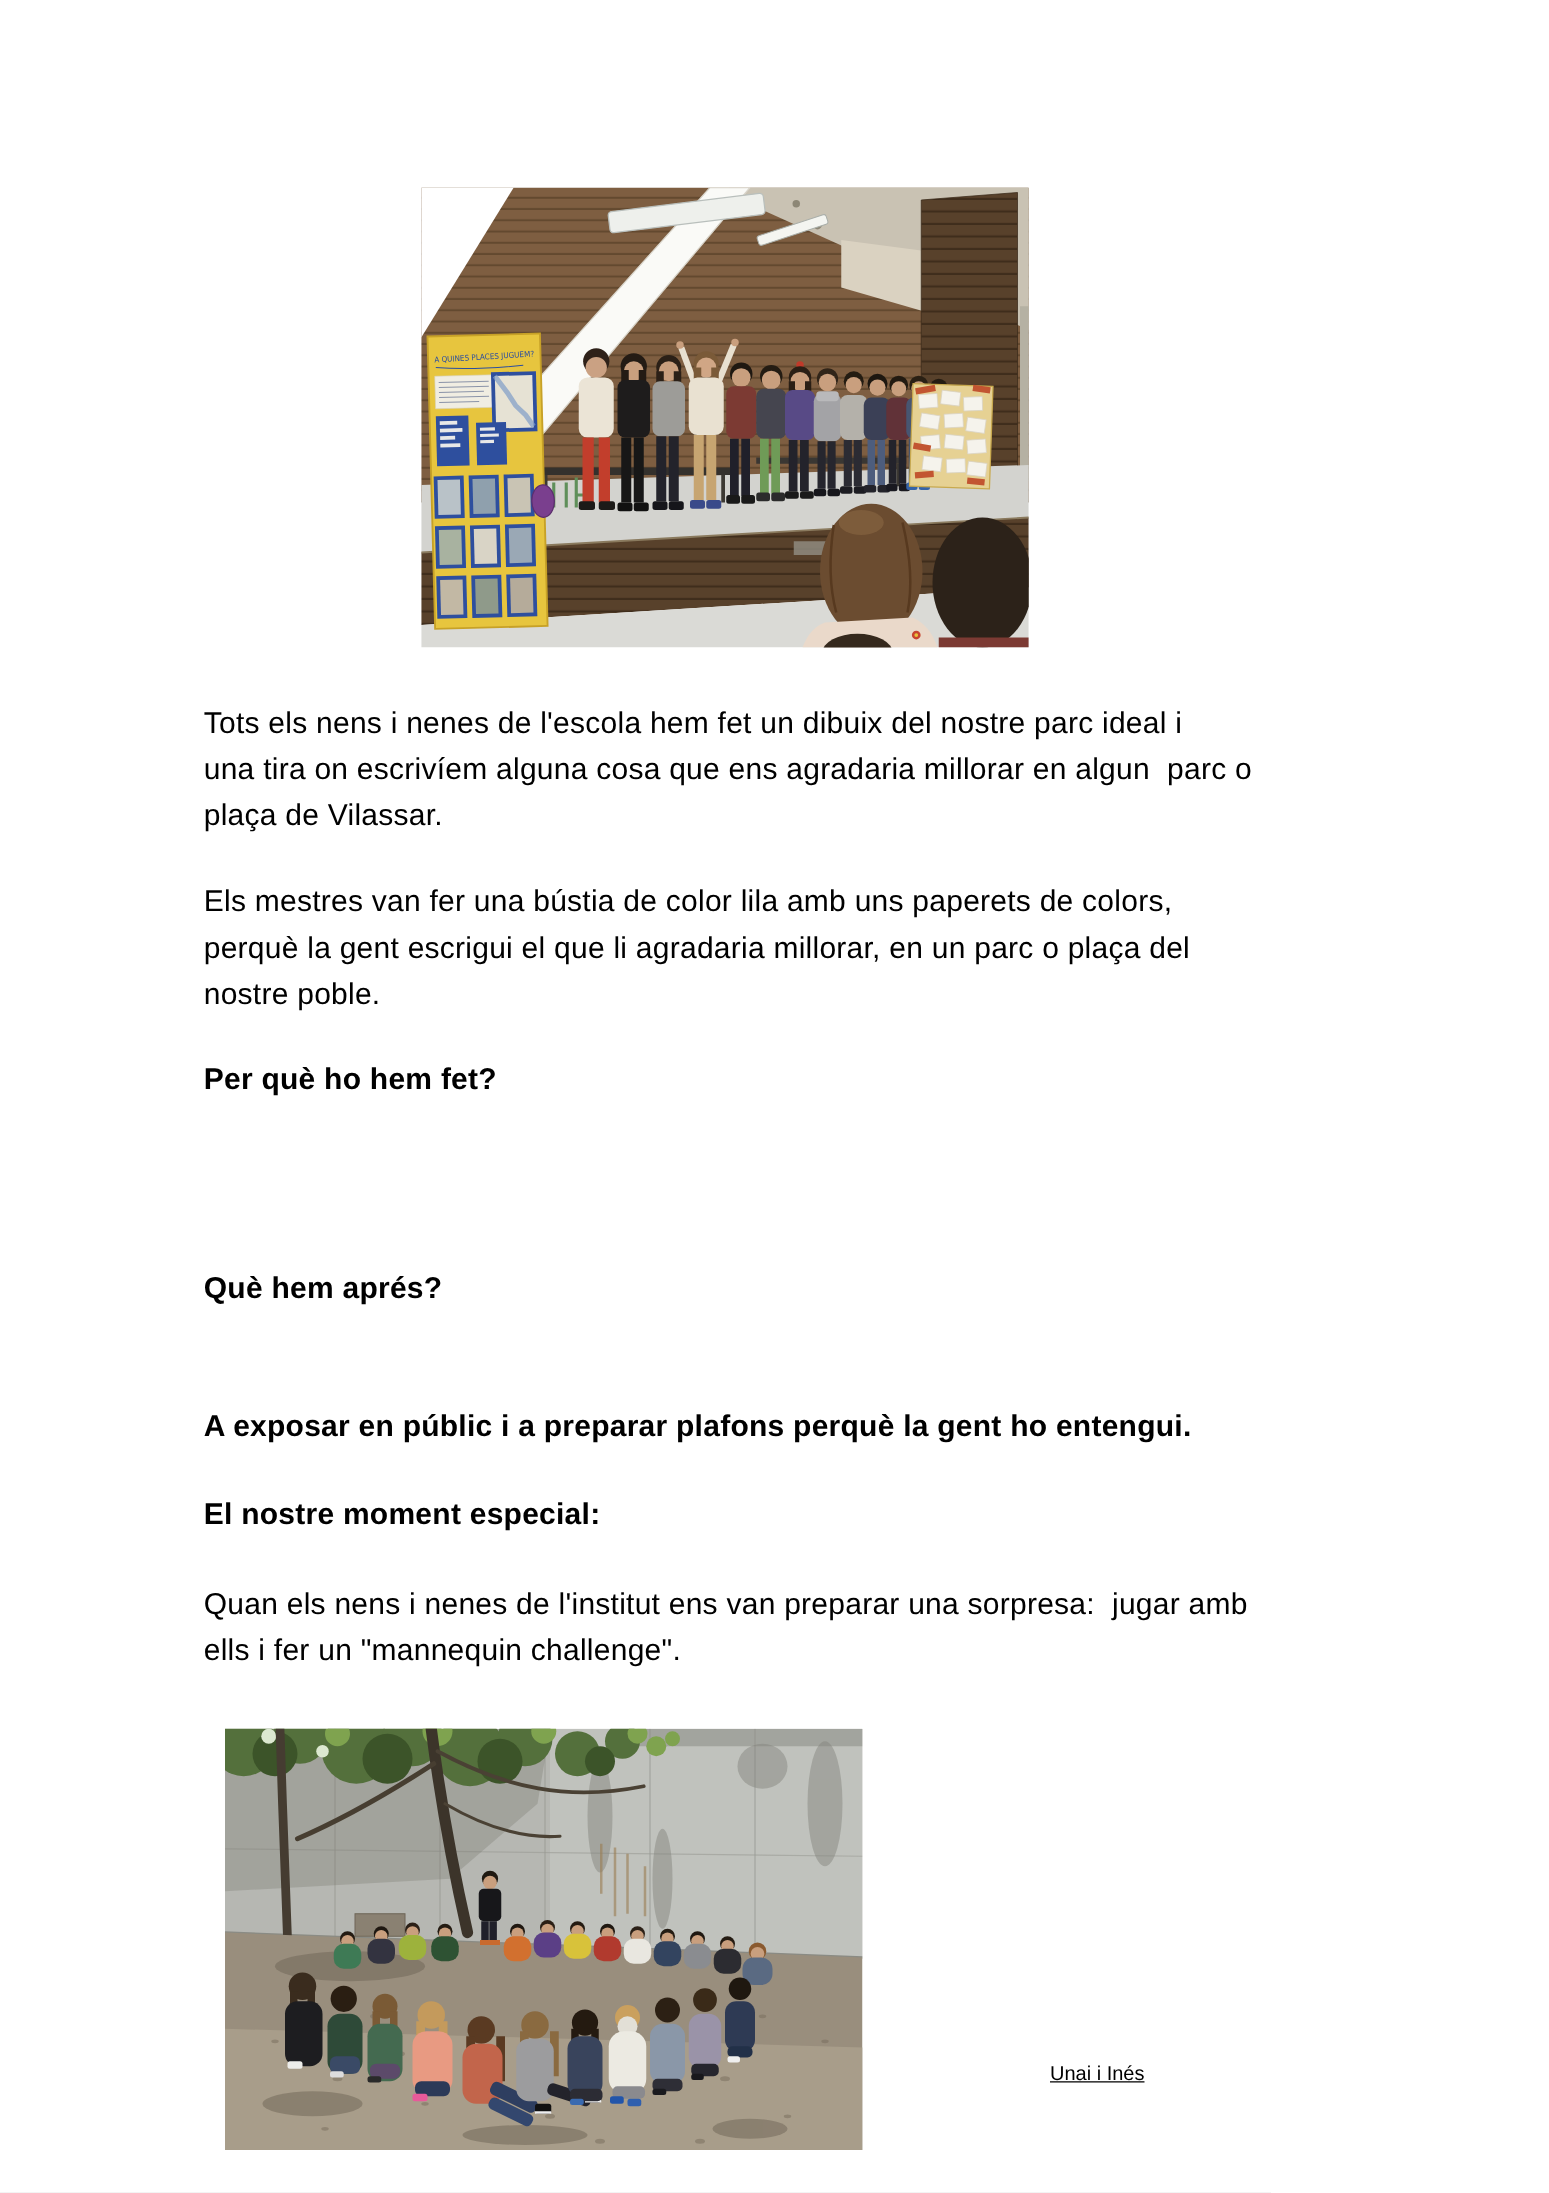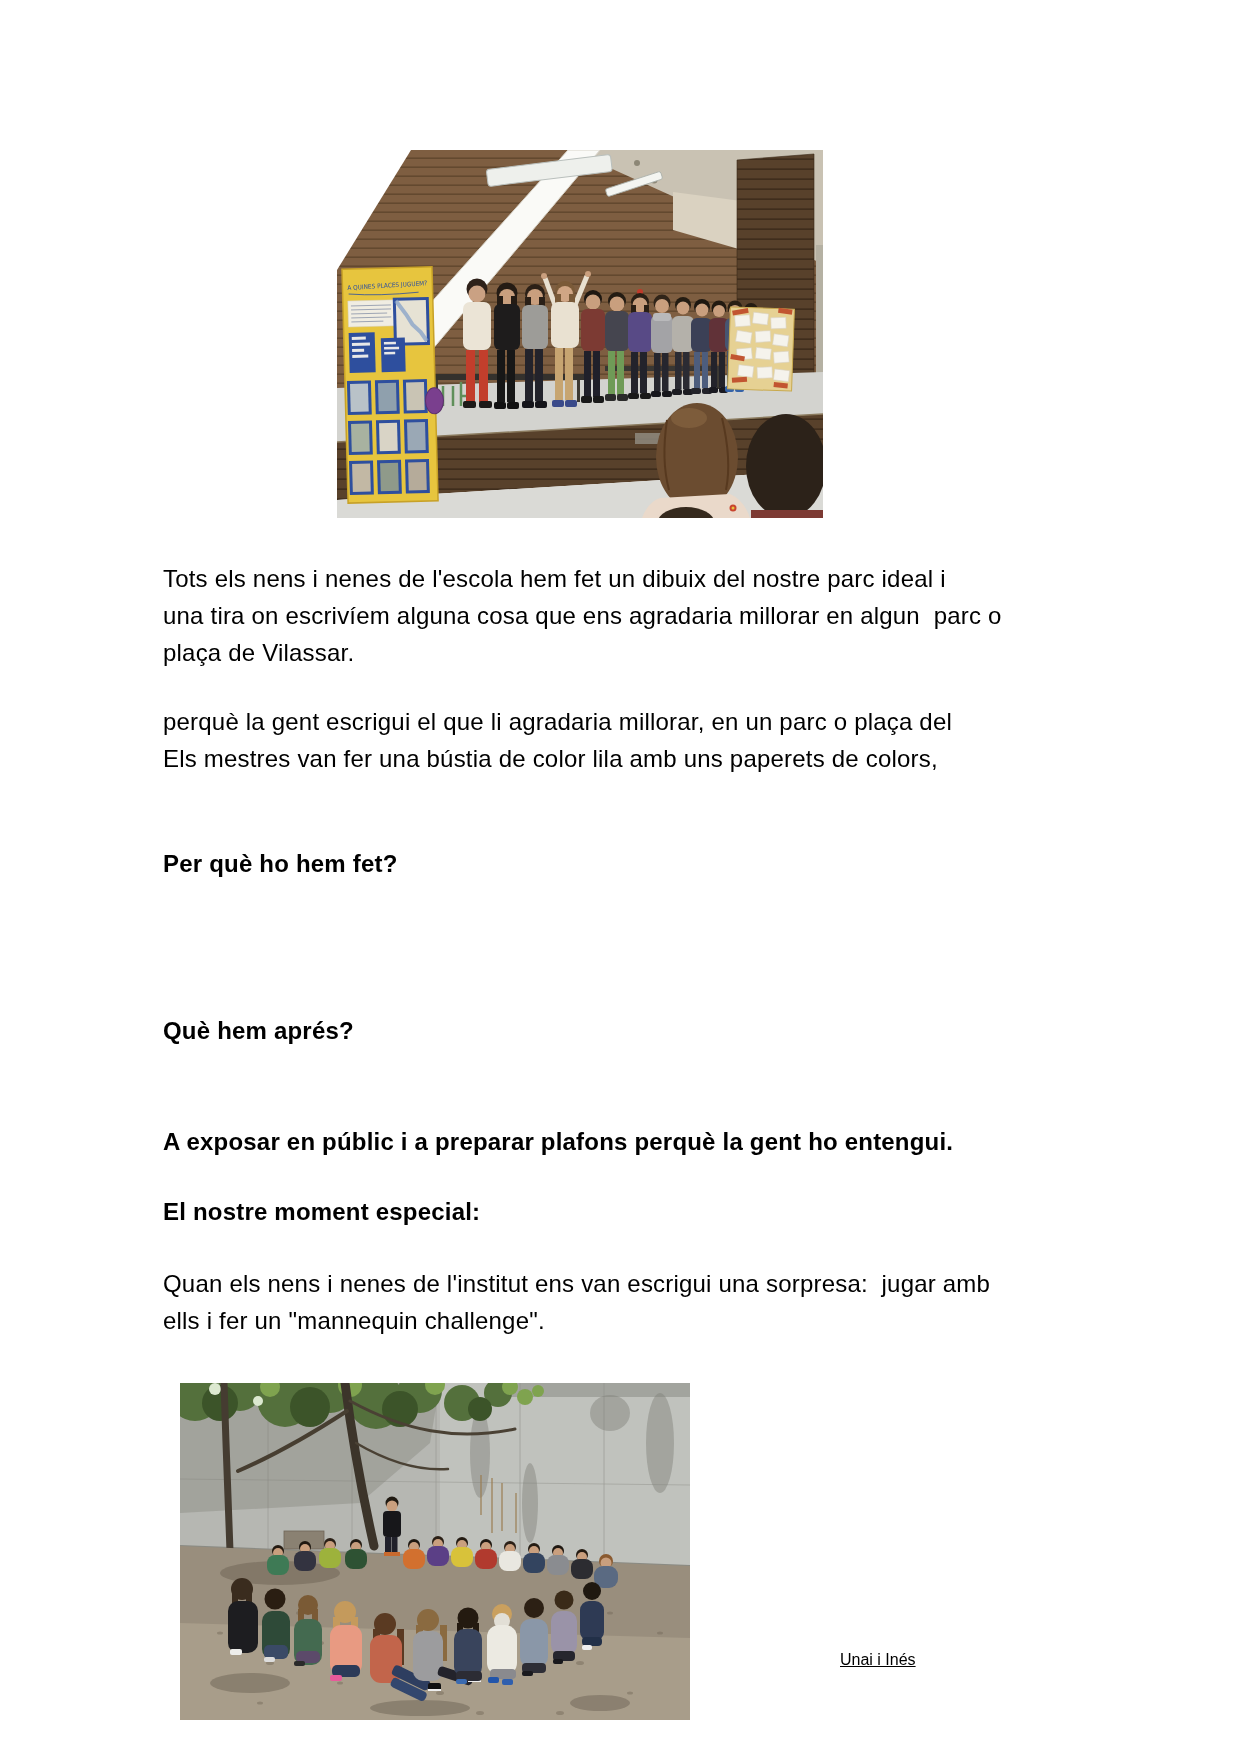--- a/index.html
+++ b/index.html
@@ -321,43 +321,44 @@
     </svg>
   </figure>
 
   <div class="tblock" style="top:560px;">
     <div class="ln">Tots els nens i nenes de l'escola hem fet un dibuix del nostre parc ideal i</div>
     <div class="ln">una tira on escrivíem alguna cosa que ens agradaria millorar en algun  parc o</div>
     <div class="ln">plaça de Vilassar.</div>
   </div>
 
   <div class="tblock" style="top:703px;">
+    <div class="ln">Els mestres van fer una bústia de color lila amb uns paperets de colors,</div>
     <div class="ln">perquè la gent escrigui el que li agradaria millorar, en un parc o plaça del</div>
-    <div class="ln">Els mestres van fer una bústia de color lila amb uns paperets de colors,</div>
+    <div class="ln">nostre poble.</div>
   </div>
 
   <div class="tblock hd" style="top:845px;">
     <div class="ln">Per què ho hem fet?</div>
   </div>
 
 
   <div class="tblock hd" style="top:1012px;">
     <div class="ln">Què hem aprés?</div>
   </div>
 
   <div class="tblock" style="top:1123px;font-weight:bold;">
     <div class="ln">A exposar en públic i a preparar plafons perquè la gent ho entengui.</div>
   </div>
 
   <div class="tblock hd" style="top:1193px;">
     <div class="ln">El nostre moment especial:</div>
   </div>
 
   <div class="tblock" style="top:1265px;">
-    <div class="ln">Quan els nens i nenes de l'institut ens van escrigui una sorpresa:  jugar amb</div>
+    <div class="ln">Quan els nens i nenes de l'institut ens van preparar una sorpresa:  jugar amb</div>
     <div class="ln">ells i fer un "mannequin challenge".</div>
   </div>
 
   <figure class="photo" style="left:180px; top:1383px; width:510px; height:337px; margin:0;">
     <svg viewBox="0 0 510 337" xmlns="http://www.w3.org/2000/svg">
 
       <g>
         <polygon points="0,0 510,0 510,183 0,163" fill="#b6b7b2"></polygon>
         <polygon points="260,0 510,0 510,183 260,172" fill="#c3c4bf" opacity="0.8"></polygon>
         <g stroke="#999a94" stroke-width="1" opacity="0.7">

